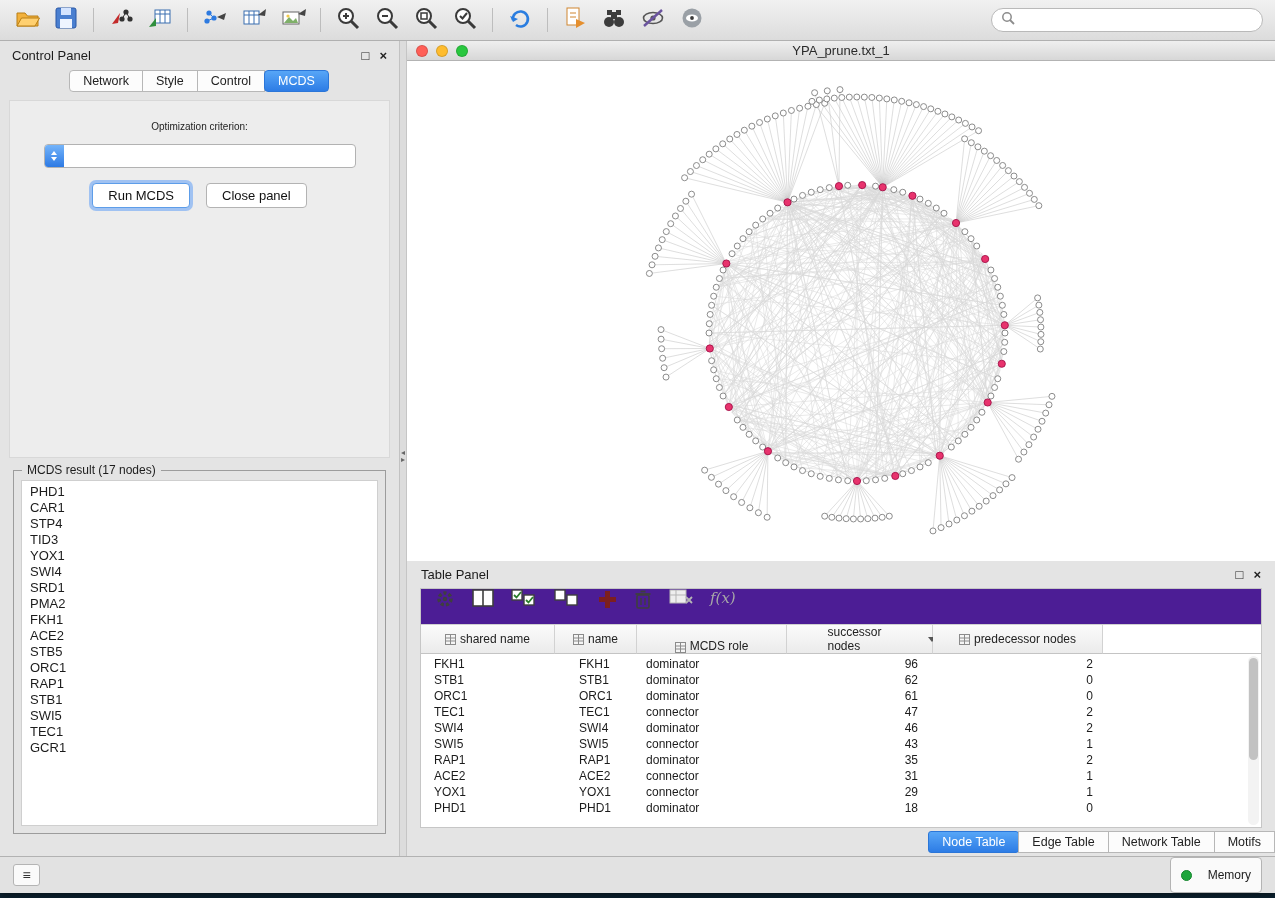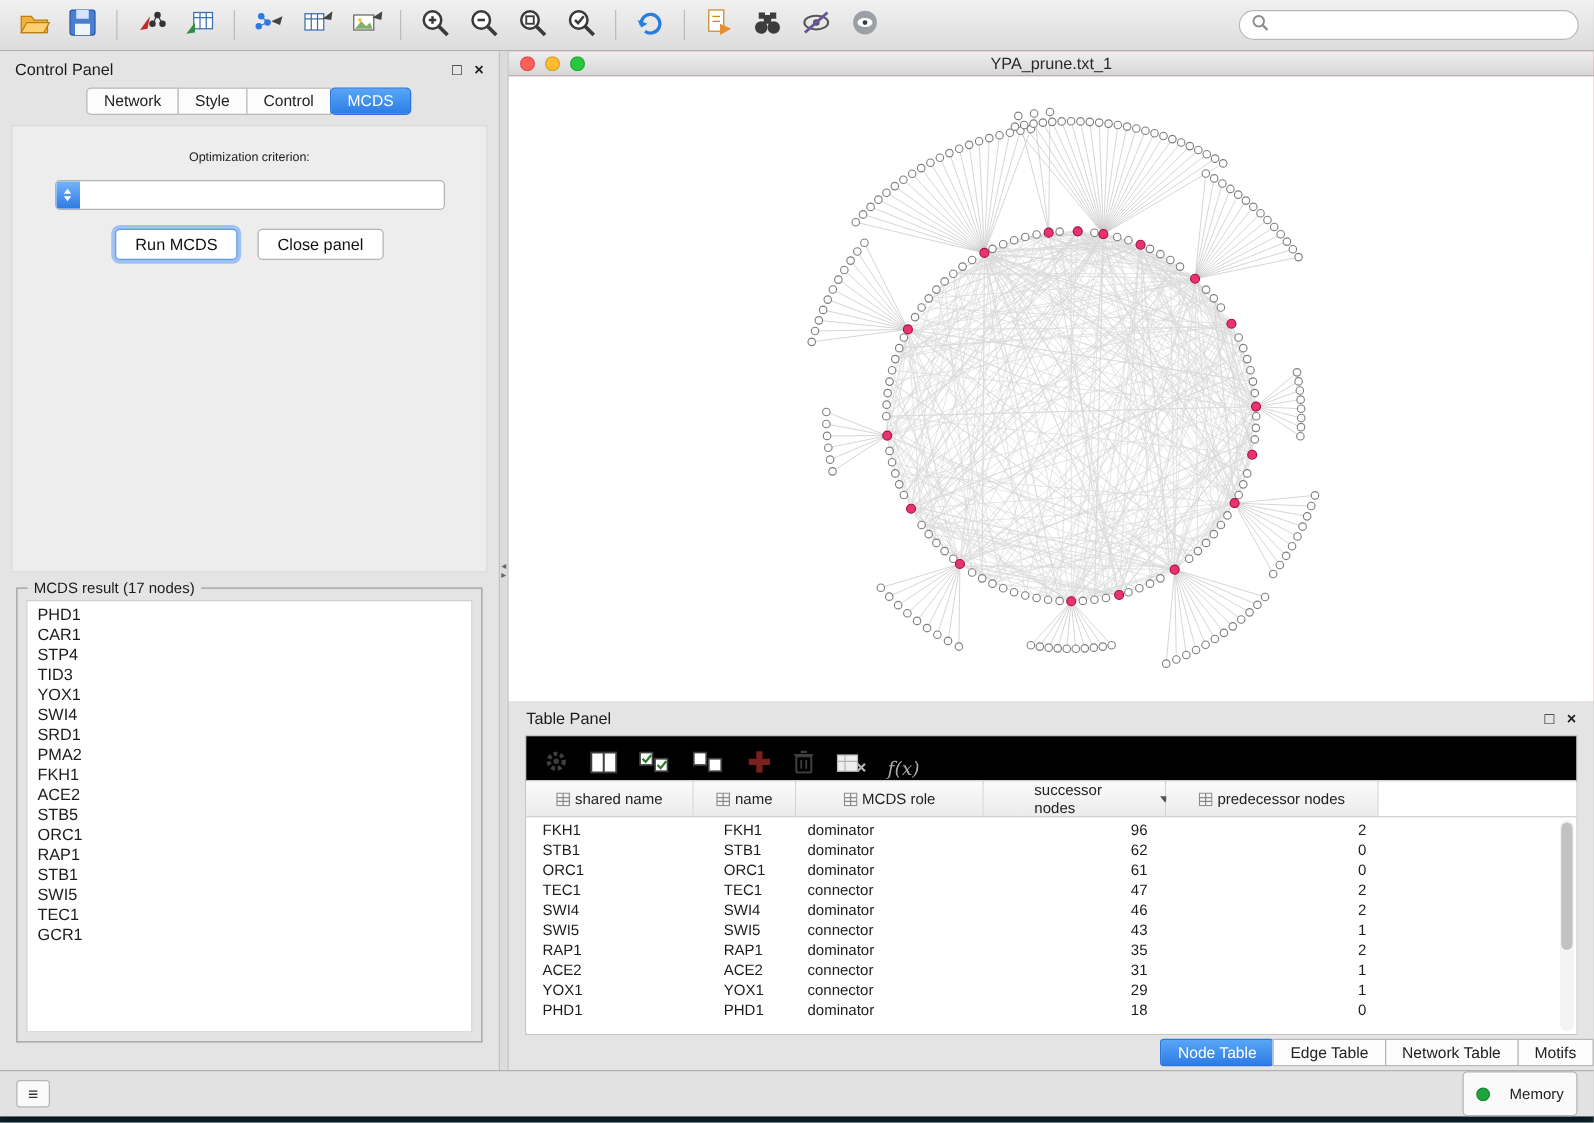--- a/index.html
+++ b/index.html
@@ -63,31 +63,31 @@
   .traffic{display:flex;gap:8px;z-index:2;}
   .tl{width:12px;height:12px;border-radius:50%;border:1px solid rgba(0,0,0,.15);}
   .net-title{position:absolute;left:0;right:0;text-align:center;font-size:13px;color:#2a2a2a;}
   .net-canvas-wrap{flex:1;position:relative;background:#fff;}
   svg.network{width:100%;height:100%;display:block;}
 
   
   .table-panel{flex:1;background:#e4e4e4;display:flex;flex-direction:column;min-height:0;}
   .tp-titlebar{flex:0 0 27px;display:flex;align-items:center;padding:0 14px;font-size:13px;}
   .tp-inner{flex:1;margin:0 13px;display:flex;flex-direction:column;border:1px solid #c6c6c6;background:#fff;min-height:0;}
-  .tp-toolbar{flex:0 0 36px;background:#000000;border-bottom:1px solid #d0d0d0;display:flex;align-items:flex-end;
+  .tp-toolbar{flex:0 0 36px;background:#4c1d95;border-bottom:1px solid #d0d0d0;display:flex;align-items:flex-start;
               gap:17px;padding:0 14px;}
   .ticon{display:flex;align-items:center;justify-content:center;}
   .fx{font-family:"DejaVu Serif",serif;font-style:italic;font-size:15px;color:#a8a8a8;}
   .thead{display:flex;flex:0 0 19px;}
   .th{display:flex;align-items:center;justify-content:center;gap:4px;font-size:12px;color:#222;
       background:linear-gradient(#fbfbfb,#ebebeb);border-right:1px solid #d2d2d2;border-bottom:1px solid #c4c4c4;}
   .th-fill{flex:1;background:#fff;border-bottom:1px solid #c4c4c4;}
   .sort-caret{width:0;height:0;border-left:4px solid transparent;border-right:4px solid transparent;
               border-top:5px solid #555;margin-left:2px;}
-  .c-shared{width:134px;}.c-name{width:82px;}.c-role{width:150px;}.c-succ{width:146px;gap:44px;}.c-pred{width:170px;}
+  .c-shared{width:134px;}.c-name{width:82px;}.c-role{width:150px;align-items:flex-end;}.c-succ{width:146px;gap:44px;}.c-pred{width:170px;}
   .tbody{flex:1;position:relative;overflow:hidden;background:#fff;padding-top:2px;}
   .trow{display:flex;height:16px;align-items:center;}
   .tcell{font-size:12px;white-space:nowrap;overflow:hidden;}
   .trow .c-shared{padding-left:13px;}
   .trow .c-name{padding-left:24px;}
   .trow .c-role{padding-left:9px;}
   .trow .c-succ{text-align:right;padding-right:15px;}
   .trow .c-pred{text-align:right;padding-right:10px;}
   .vscroll{position:absolute;top:2px;right:2px;bottom:2px;width:11px;background:#f3f3f3;border-radius:6px;}
   .vthumb{position:absolute;left:1px;width:9px;top:2px;height:102px;background:#c2c2c2;border-radius:5px;}

